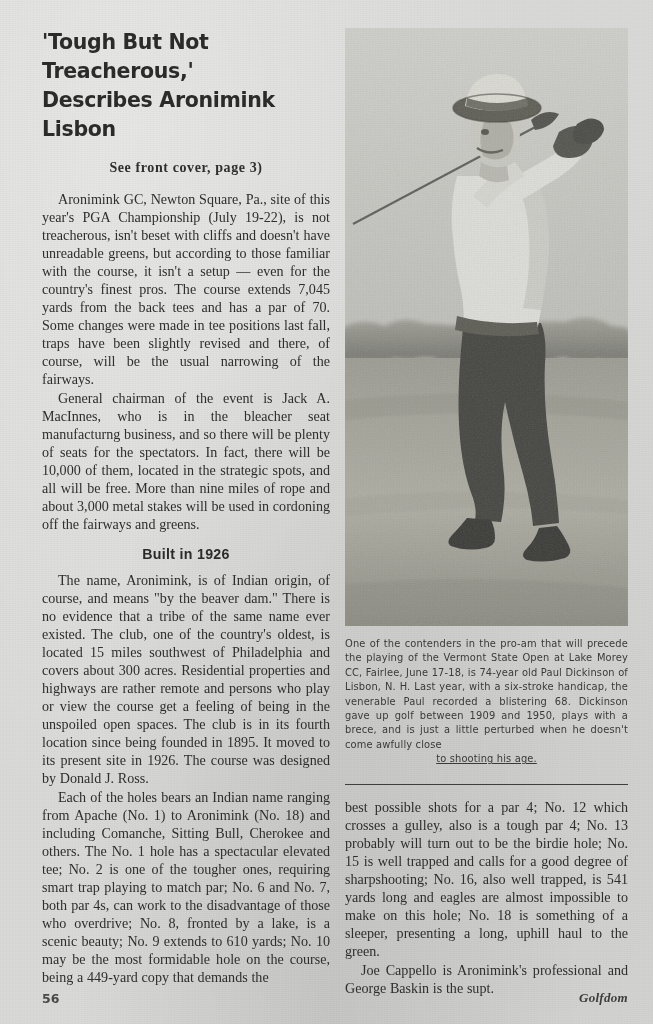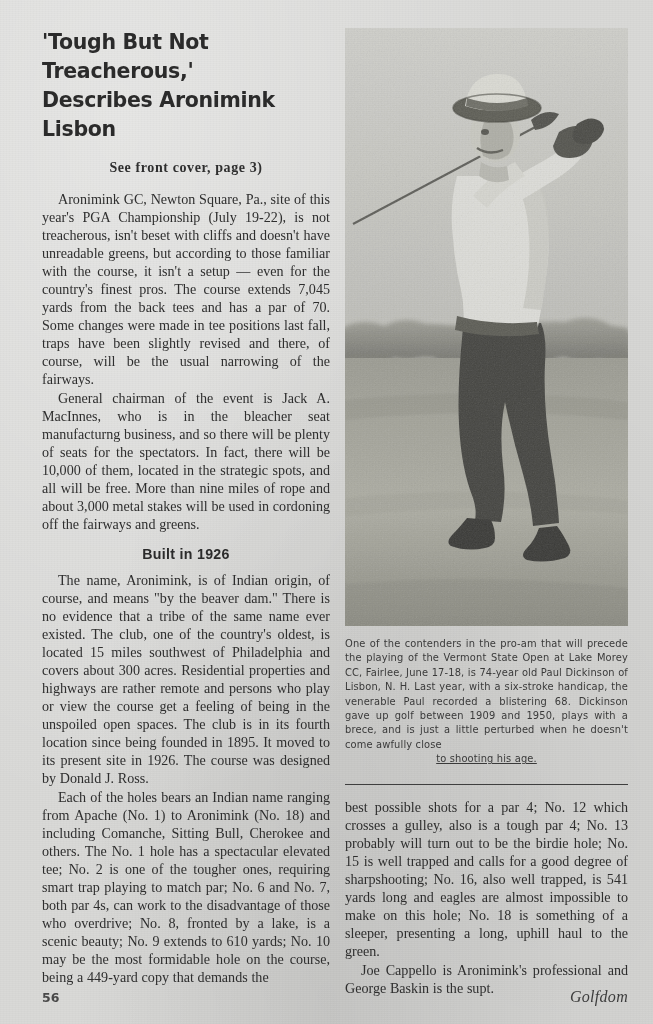--- a/index.html
+++ b/index.html
@@ -139,22 +139,22 @@
   }
   .folio {
     font-family: "DejaVu Sans", sans-serif;
     font-weight: bold;
     font-size: 12.5px;
     color: #4a4a4a;
   }
   .magazine {
     font-family: "Liberation Serif", serif;
     font-style: italic;
-    font-weight: normal;
-    font-size: 16px;
+    font-weight: bold;
+    font-size: 13px;
     color: #3d3d3d;
     letter-spacing: .3px;
   }
 </style>
 </head>
 <body>
 
 <div class="page">
 
   <div class="col-left">

